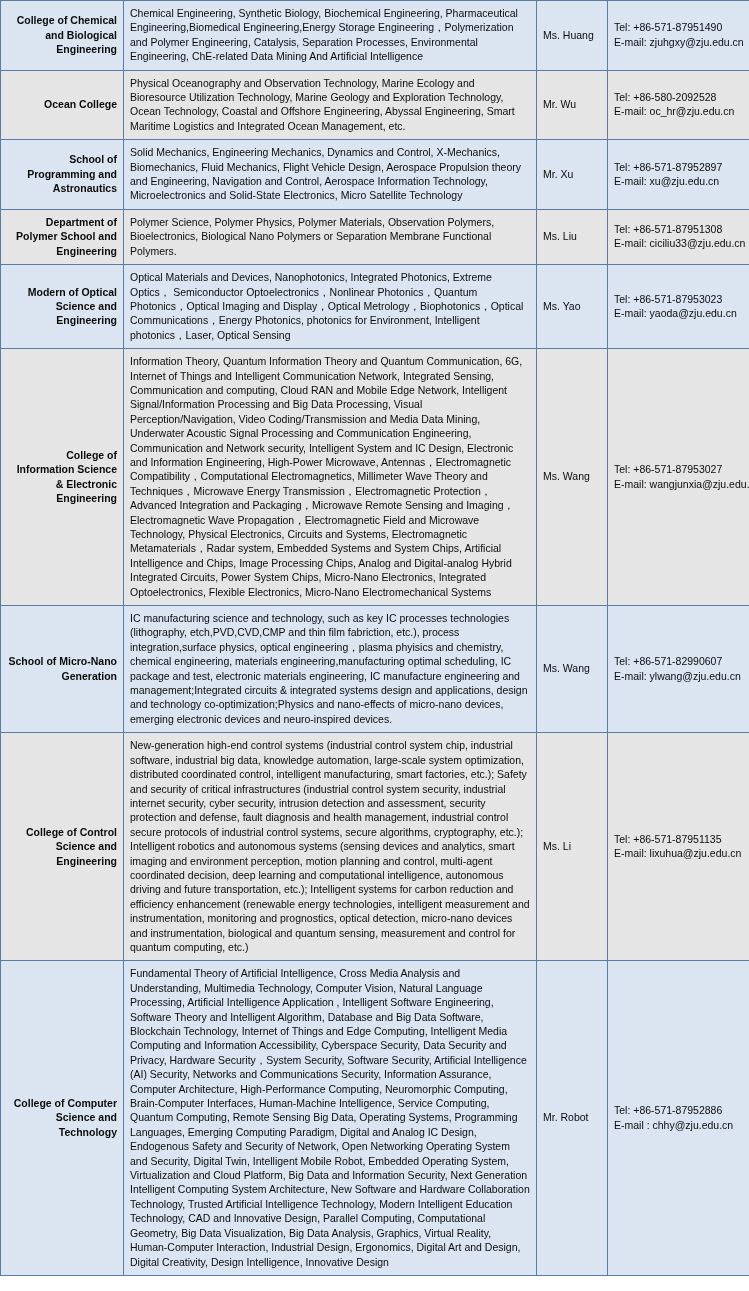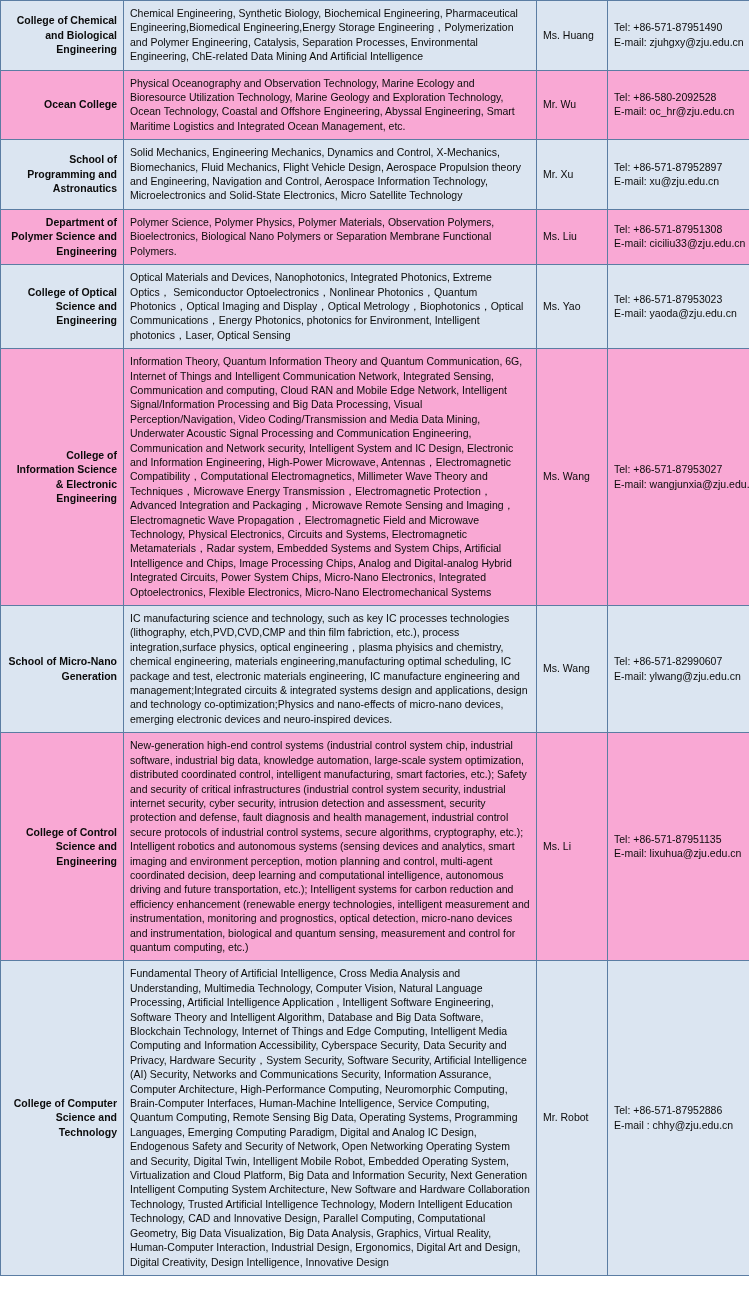--- a/index.html
+++ b/index.html
@@ -43,21 +43,21 @@
   }
   td.col-contactinfo {
     width: 175px;
     text-align: left;
     white-space: pre-line;
   }
   tr.shaded td {
     background: #dbe5f1;
   }
   tr.plain td {
-    background: #f9a8d4;
+    background: #e5e5e5;
   }
 </style>
 </head>
 <body>
 
 <table class="contact-table">
   <tbody>
 
     <tr class="shaded">
       <td class="col-college">College of Chemical and Biological Engineering</td>
@@ -77,29 +77,29 @@
 
     <tr class="shaded">
       <td class="col-college">School of Programming and Astronautics</td>
       <td class="col-research">Solid Mechanics, Engineering Mechanics, Dynamics and Control, X-Mechanics, Biomechanics, Fluid Mechanics, Flight Vehicle Design, Aerospace Propulsion theory and Engineering, Navigation and Control, Aerospace Information Technology, Microelectronics and Solid-State Electronics, Micro Satellite Technology</td>
       <td class="col-contactname">Mr. Xu</td>
       <td class="col-contactinfo">Tel: +86-571-87952897
 E-mail: xu@zju.edu.cn</td>
     </tr>
 
     <tr class="plain">
-      <td class="col-college">Department of Polymer Science and Engineering</td>
+      <td class="col-college">Department of Polymer School and Engineering</td>
       <td class="col-research">Polymer Science, Polymer Physics, Polymer Materials, Observation Polymers, Bioelectronics, Biological Nano Polymers or Separation Membrane Functional Polymers.</td>
       <td class="col-contactname">Ms. Liu</td>
       <td class="col-contactinfo">Tel: +86-571-87951308
 E-mail: ciciliu33@zju.edu.cn</td>
     </tr>
 
     <tr class="shaded">
-      <td class="col-college">College of  Optical Science and Engineering</td>
+      <td class="col-college">Modern of  Optical Science and Engineering</td>
       <td class="col-research">Optical Materials and Devices, Nanophotonics, Integrated Photonics, Extreme Optics， Semiconductor Optoelectronics，Nonlinear Photonics，Quantum Photonics，Optical Imaging and Display，Optical  Metrology，Biophotonics，Optical Communications，Energy Photonics, photonics for Environment, Intelligent photonics，Laser, Optical Sensing</td>
       <td class="col-contactname">Ms. Yao</td>
       <td class="col-contactinfo">Tel: +86-571-87953023
 E-mail: yaoda@zju.edu.cn</td>
     </tr>
 
     <tr class="plain">
       <td class="col-college">College of Information Science &amp; Electronic Engineering</td>
       <td class="col-research">Information Theory, Quantum Information Theory and Quantum Communication, 6G, Internet of Things and Intelligent Communication Network, Integrated Sensing, Communication and computing, Cloud RAN and Mobile Edge Network, Intelligent Signal/Information Processing and Big Data Processing, Visual Perception/Navigation, Video Coding/Transmission and Media Data Mining, Underwater Acoustic Signal Processing and Communication Engineering, Communication and Network security, Intelligent System and IC Design, Electronic and Information Engineering, High-Power Microwave, Antennas，Electromagnetic Compatibility，Computational Electromagnetics, Millimeter Wave Theory and Techniques，Microwave Energy Transmission，Electromagnetic Protection，Advanced Integration and Packaging，Microwave Remote Sensing and Imaging，Electromagnetic Wave Propagation，Electromagnetic Field and Microwave Technology, Physical Electronics, Circuits and Systems, Electromagnetic Metamaterials，Radar system, Embedded Systems and System Chips, Artificial Intelligence and Chips, Image Processing Chips, Analog and Digital-analog Hybrid Integrated Circuits, Power System Chips, Micro-Nano Electronics, Integrated Optoelectronics, Flexible Electronics, Micro-Nano Electromechanical Systems</td>
       <td class="col-contactname">Ms. Wang</td>

